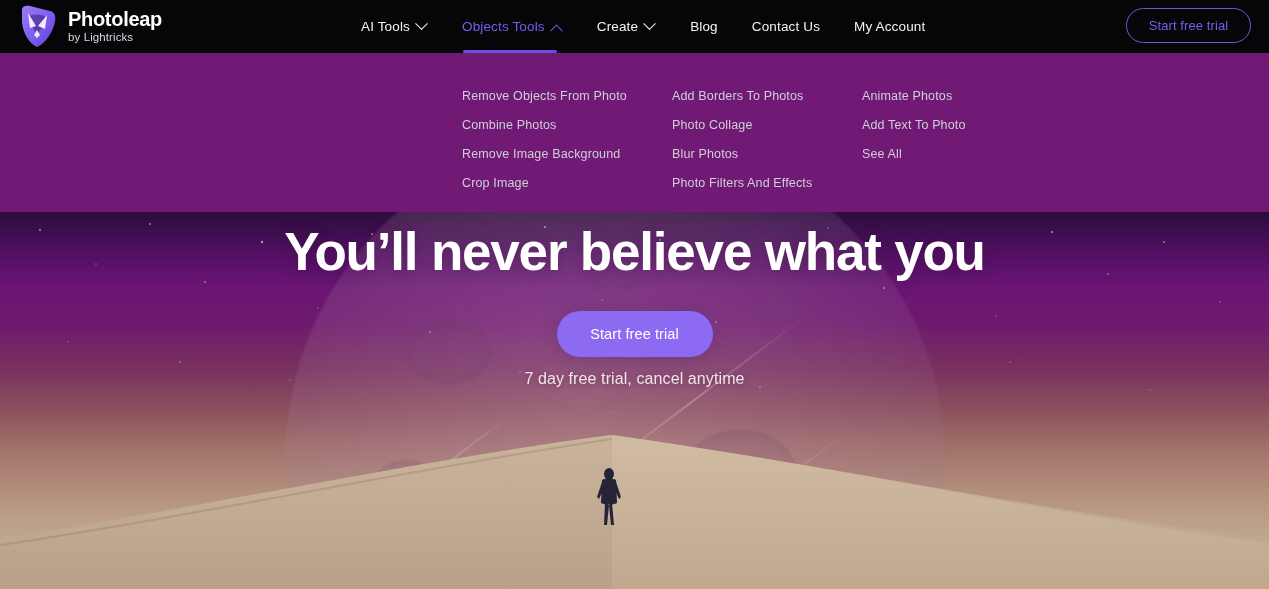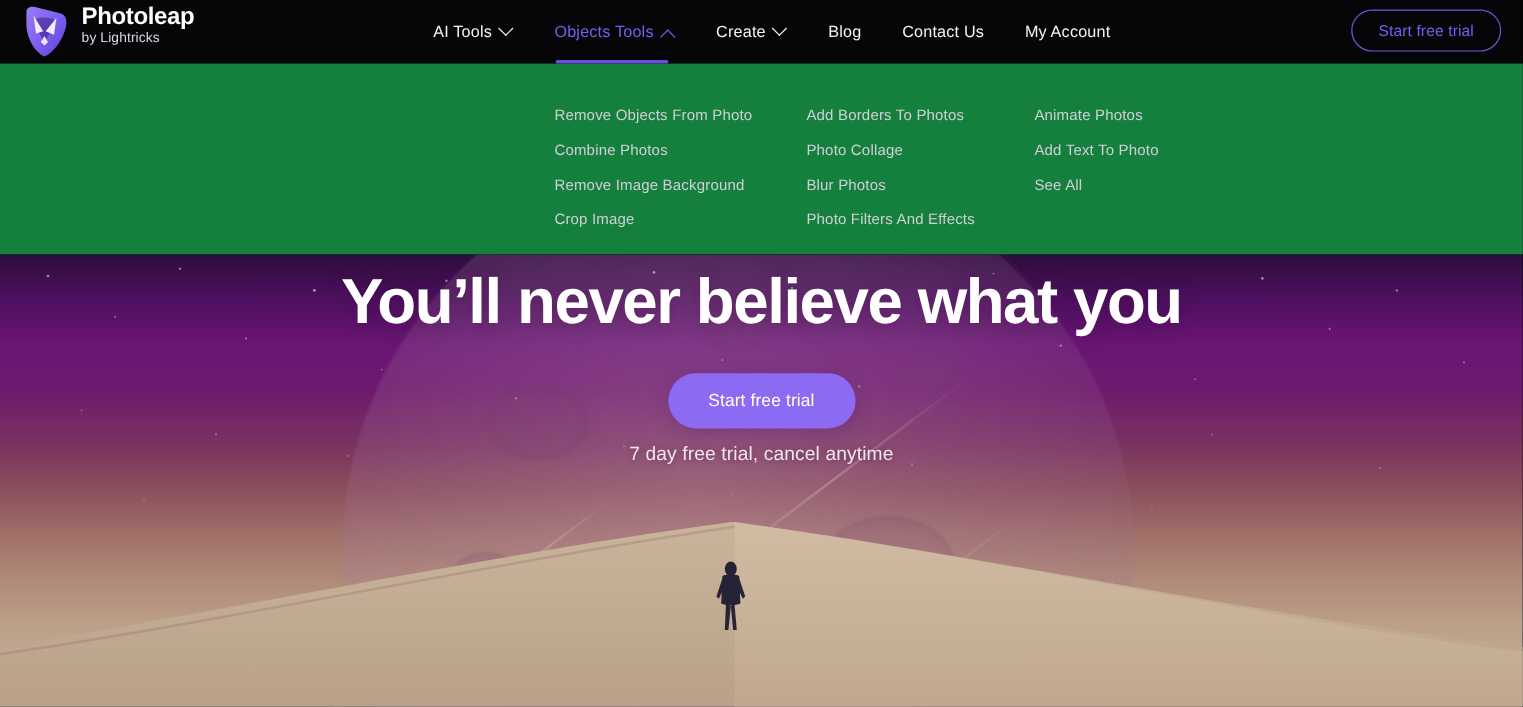--- a/index.html
+++ b/index.html
@@ -19,21 +19,21 @@
   }
   .navbar {
     position:relative;
     height:53px;
     display:flex; align-items:center;
   }
 
   
   .brand {
     position:absolute; left:16px; top:4px;
-    display:flex; align-items:flex-start; gap:10px;
+    display:flex; align-items:center; gap:10px;
   }
   .brand-mark { width:42px; height:44px; position:relative; }
   .brand-text { display:flex; flex-direction:column; line-height:1; }
   .brand-name {
     color:#ffffff; font-size:20px; font-weight:bold;
     letter-spacing:-0.3px;
   }
   .brand-sub {
     color:#d8d8dd; font-size:11.5px; margin-top:3px; letter-spacing:.1px;
   }
@@ -83,21 +83,21 @@
     font-size:13px;
     font-family:"Liberation Sans", sans-serif;
     letter-spacing:.1px;
     cursor:pointer;
   }
 
   
   .megamenu {
     position:absolute; top:53px; left:0;
     width:1269px; height:159px;
-    background:#15803d;
+    background:#701a75;
   }
   .mm-col { position:absolute; top:36px; }
   .mm-col.c1 { left:462px; }
   .mm-col.c2 { left:672px; }
   .mm-col.c3 { left:862px; }
   .mm-link {
     display:block;
     color:#cfcfd6;
     font-size:12.5px;
     letter-spacing:.15px;

